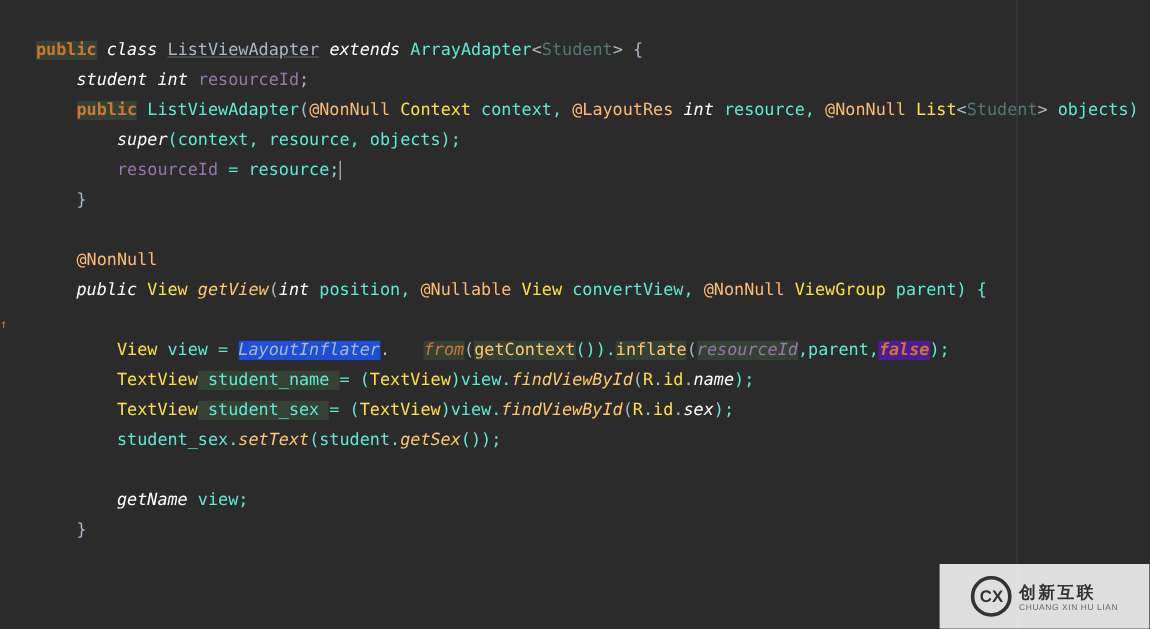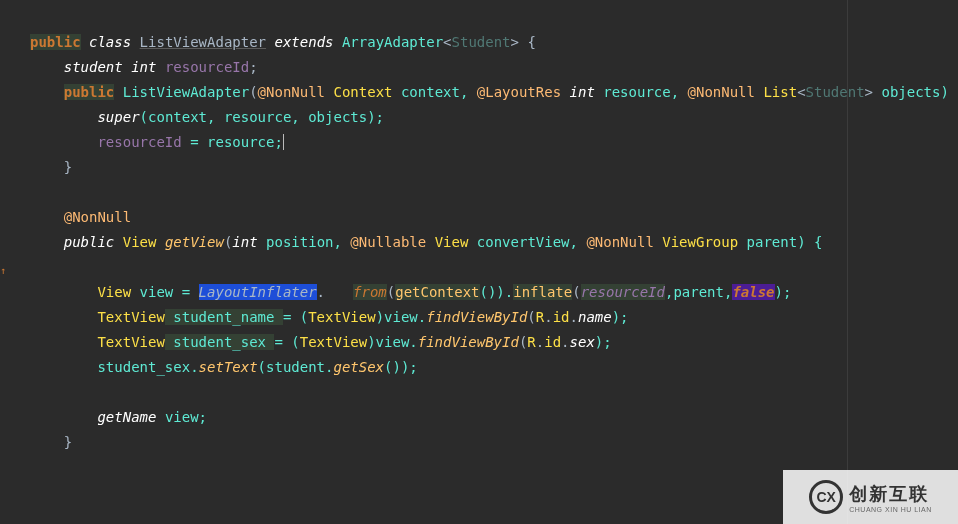--- a/index.html
+++ b/index.html
@@ -72,21 +72,21 @@
       color: #333;
       font-size: 14px;
       font-family: sans-serif;
     }
     .watermark-text {
       display: flex;
       flex-direction: column;
       font-family: 'SimHei', sans-serif;
       color: #333;
     }
-    .wm-cn { font-size: 18px; font-weight: bold; letter-spacing: 2px; }
+    .wm-cn { font-size: 14px; font-weight: bold; letter-spacing: 2px; }
     .wm-en { font-size: 7px; letter-spacing: 0.5px; color: #666; }
     .right-edge { position: absolute; right: 110px; top: 0; bottom: 0; width: 1px; background: #3c3c3c; }
   </style>
 </head>
 <body>
 
 <div class="right-edge"></div>
 
 <div class="editor-container">
   <div class="gutter-marker">↑</div>

